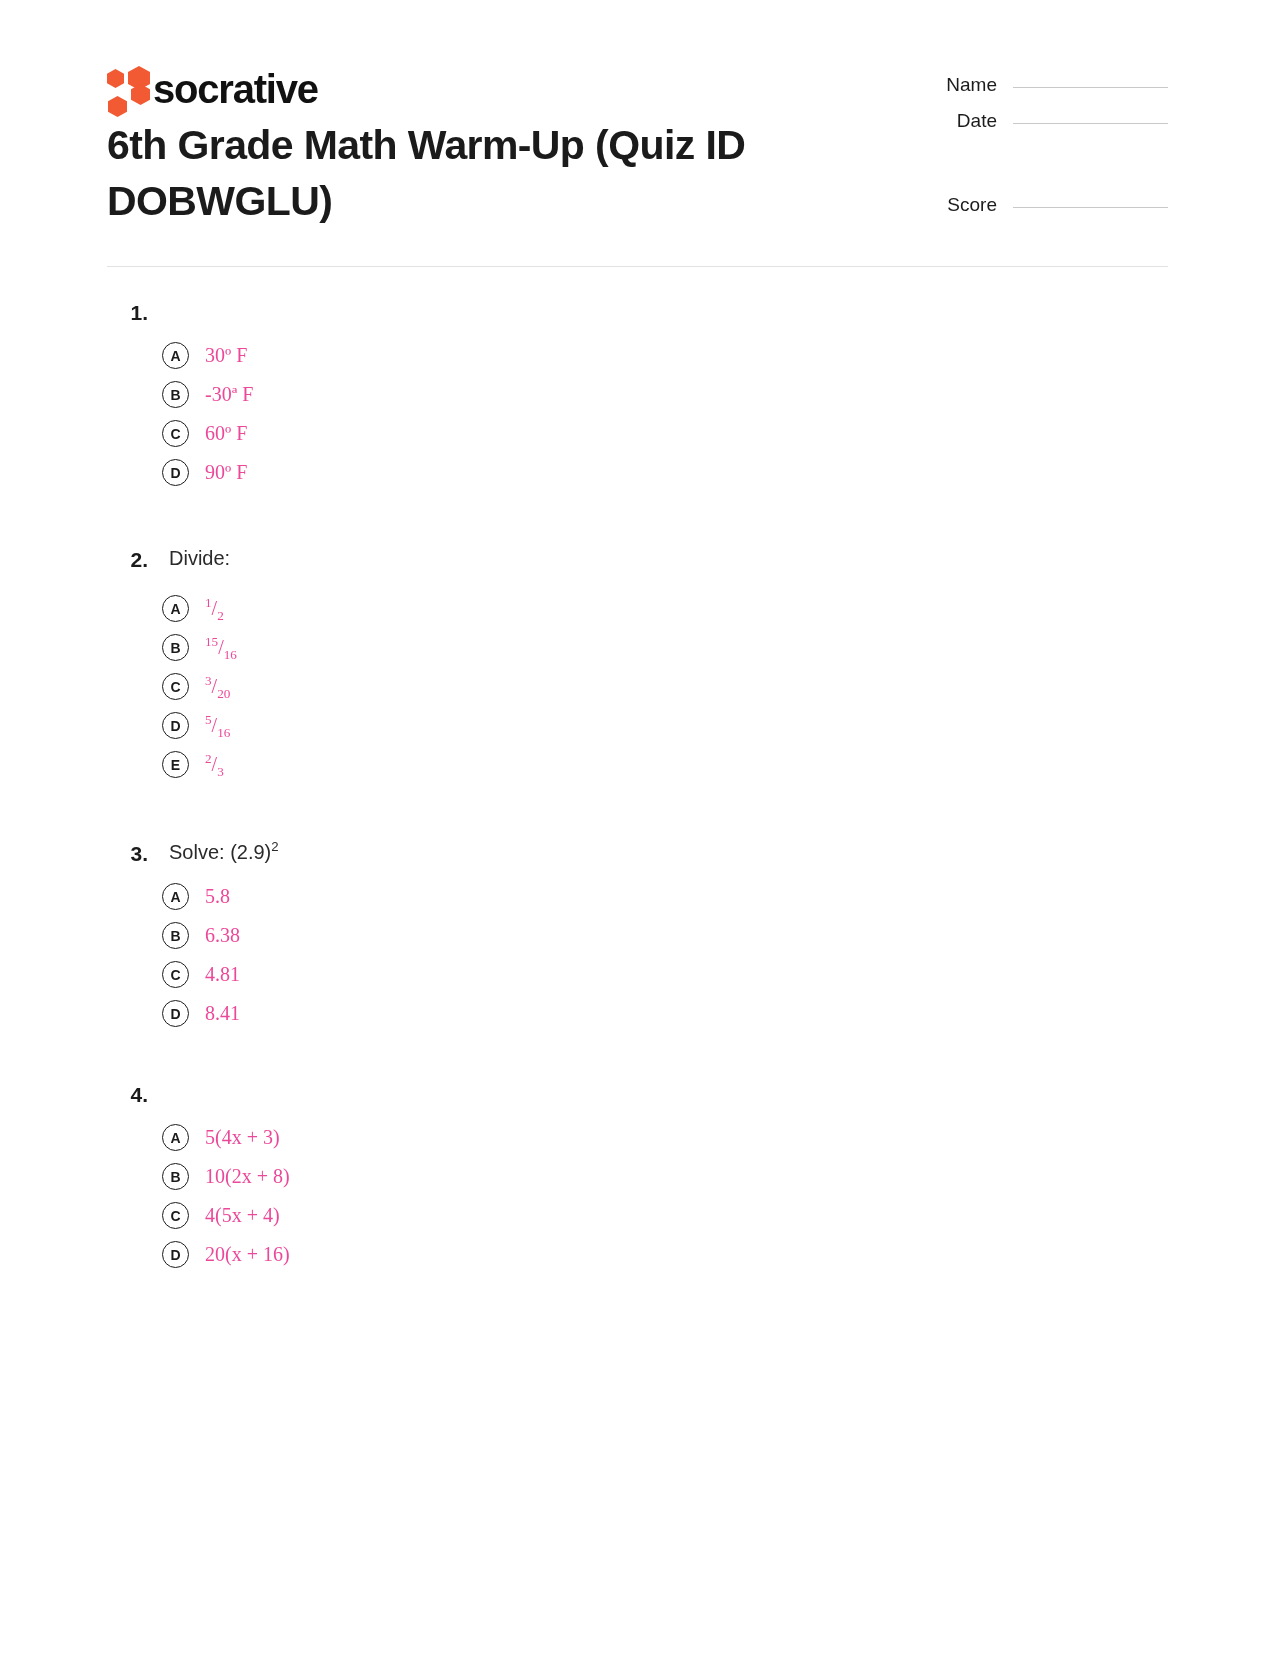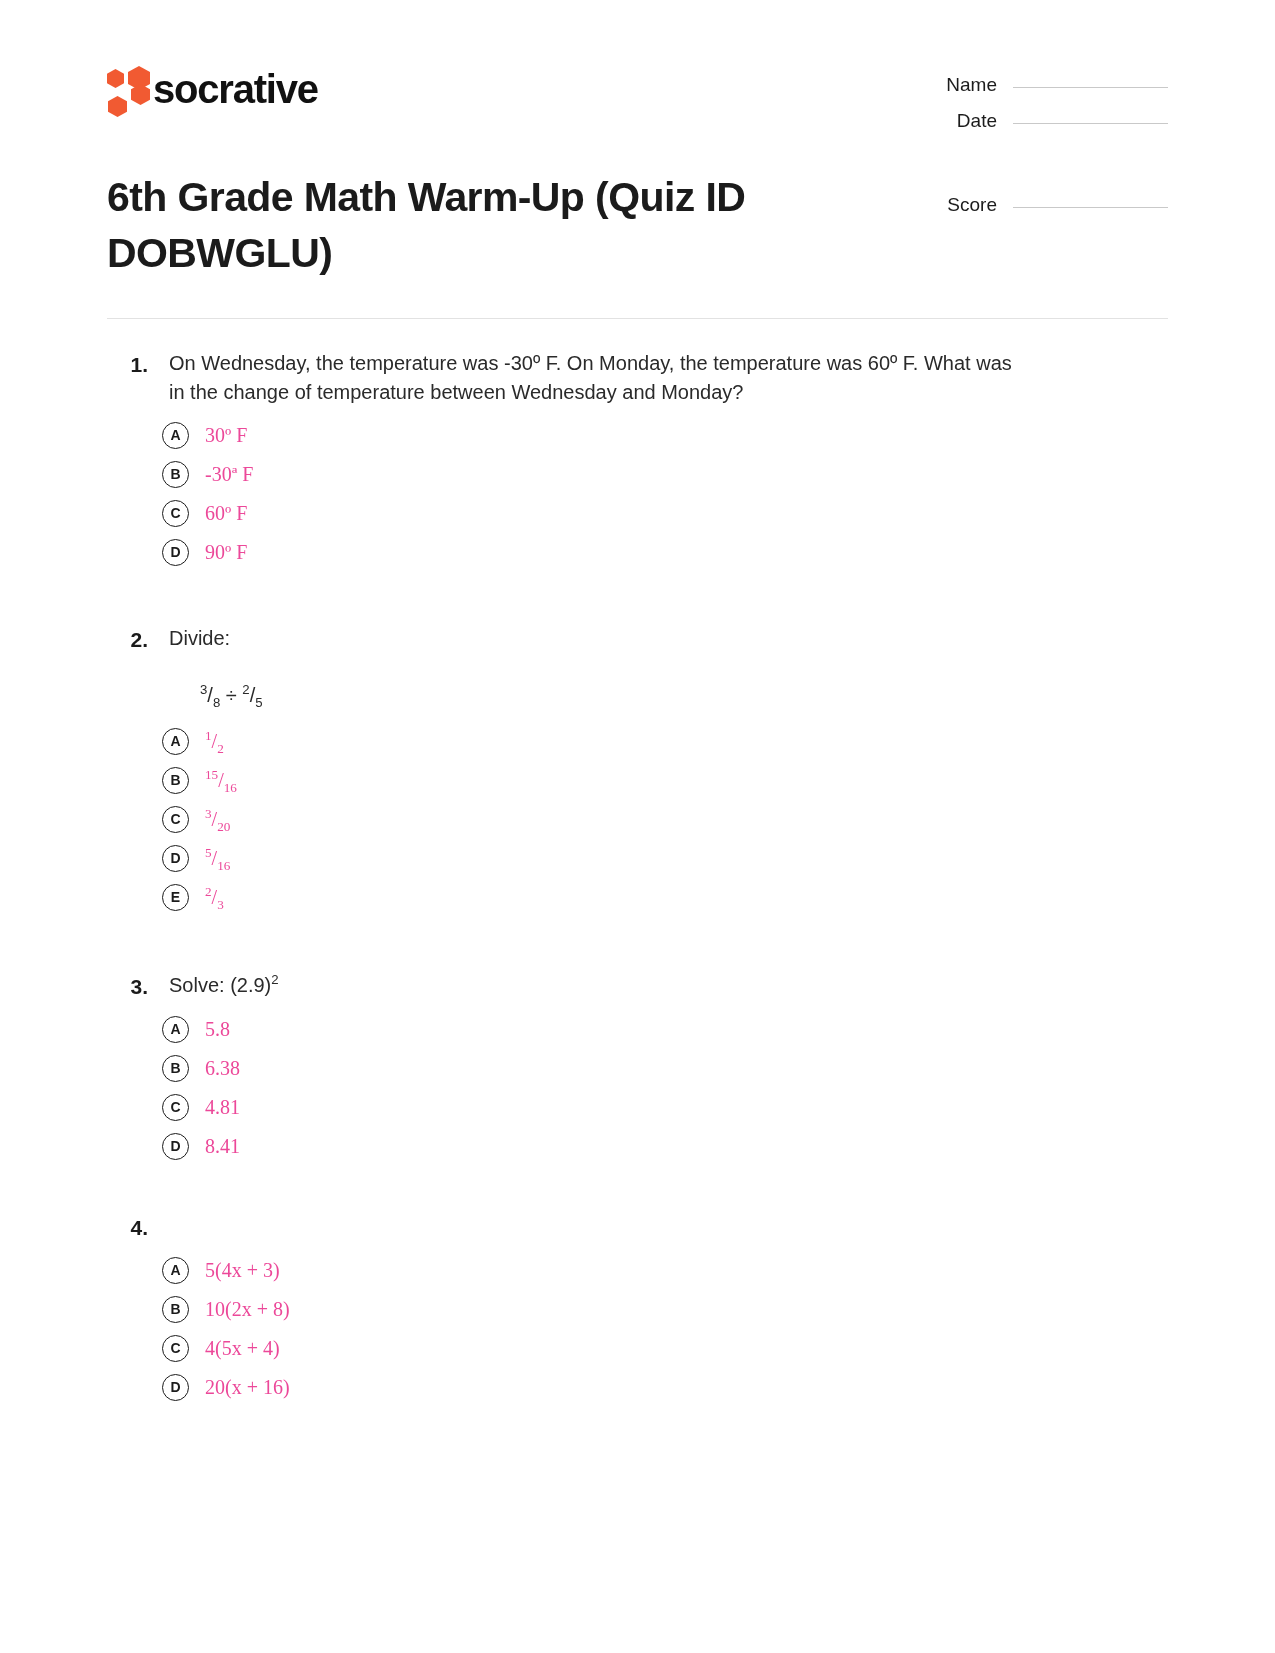--- a/index.html
+++ b/index.html
@@ -63,21 +63,20 @@
     padding-bottom: 2px;
   }
 
   .quiz-title {
     font-size: 41px;
     font-weight: 700;
     line-height: 1.36;
     letter-spacing: -0.6px;
     color: #1b1b1b;
     max-width: 740px;
-    margin-top: 52px;
   }
 
   
   .meta-block {
     width: 250px;
     flex: 0 0 auto;
     padding-top: 12px;
   }
 
   .meta-row {
@@ -226,21 +225,20 @@
 
   </div>
 
   <div class="divider"></div>
 
   <div class="questions">
 
     <div class="question">
       <div class="q-head">
         <span class="q-num">1.</span>
-        <span class="q-text">On Wednesday, the temperature was -30º F. On Monday, the temperature was 60º F. What was in the change of temperature between Wednesday and Monday?</span>
       </div>
       <div class="options">
         <div class="option">
           <span class="bubble">A</span>
           <span class="opt-text">30º F</span>
         </div>
         <div class="option">
           <span class="bubble">B</span>
           <span class="opt-text">-30ª F</span>
         </div>
@@ -254,25 +252,20 @@
         </div>
       </div>
     </div>
 
     <div class="question" style="margin-top:58px;">
       <div class="q-head">
         <span class="q-num">2.</span>
         <span class="q-text">Divide:</span>
       </div>
 
-      <div class="q-expr">
-        <sup class="fnum">3</sup><span>/</span><sub class="fden">8</sub>
-        <span>÷</span>
-        <sup class="fnum">2</sup><span>/</span><sub class="fden">5</sub>
-      </div>
 
       <div class="options q2-gap">
         <div class="option">
           <span class="bubble">A</span>
           <span class="opt-text"><sup class="fnum">1</sup>/<sub class="fden">2</sub></span>
         </div>
         <div class="option">
           <span class="bubble">B</span>
           <span class="opt-text"><sup class="fnum">15</sup>/<sub class="fden">16</sub></span>
         </div>

